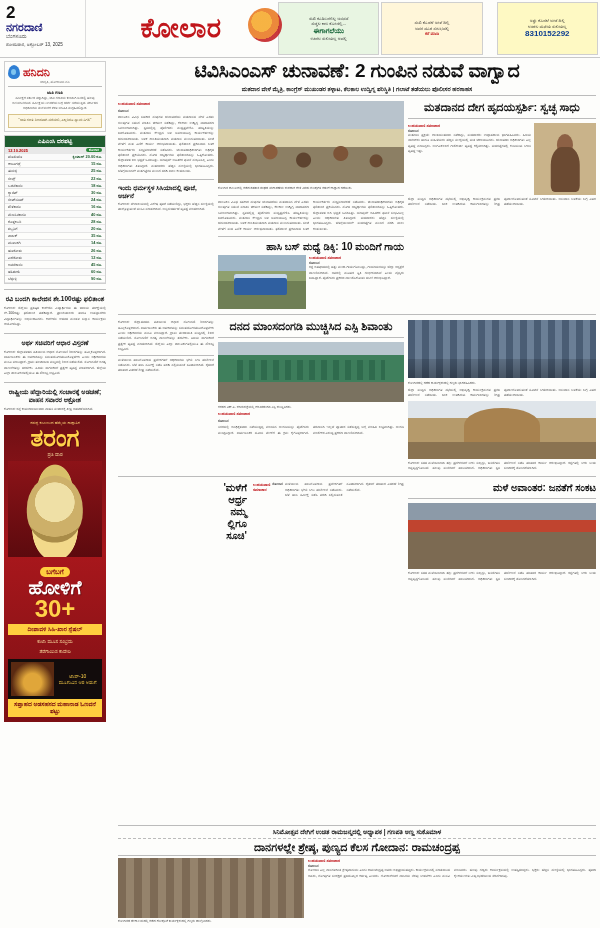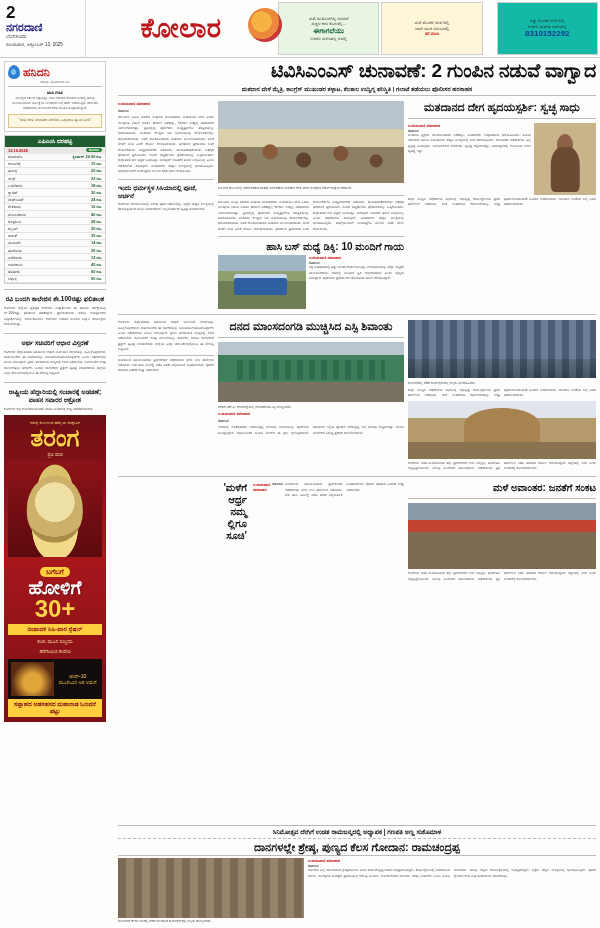--- a/index.html
+++ b/index.html
@@ -66,21 +66,21 @@
     font-size: 4.4px;
     line-height: 1.25;
     padding: 2px;
     color: #222;
     text-align: center;
     display: flex; flex-direction: column; justify-content: center;
     overflow: hidden;
   }
   .mh-ad.green { background: #e8f5e2; }
   .mh-ad.yellow { background: #fff6d9; }
-  .mh-ad.blue { background: #14b8a6; margin-left: 12px; }
+  .mh-ad.blue { background: #fef9c3; margin-left: 12px; }
   .mh-ad .big { font-size: 7px; font-weight: bold; color: #0a5c2e; }
   .mh-ad .red { color: #c0161b; font-weight: bold; }
   .mh-ad .phone { font-size: 8px; font-weight: bold; color: #0b3d91; }
 
   
   .body {
     display: flex;
     padding: 3px 4px 4px 4px;
     gap: 12px;
     height: 870px;
@@ -98,21 +98,21 @@
     word-break: break-word;
   }
   .tx.c2 { column-count: 2; column-gap: 4px; }
 
   .rule { border-top: 1px solid #bbb; margin: 2px 0; }
   .rule-d { border-top: 1px dashed #bbb; margin: 2px 0; }
 
   
   .hl-main {
     font-size: 19px; font-weight: bold; color: #111;
-    text-align: right; line-height: 1.1; letter-spacing: -0.2px;
+    text-align: center; line-height: 1.1; letter-spacing: -0.2px;
   }
   .hl-sub {
     font-size: 6px; font-weight: bold; color: #222;
     text-align: center; line-height: 1.4; margin-top: 3px;
   }
   .hl-2 {
     font-size: 11px; font-weight: bold; color: #111;
     text-align: center; line-height: 1.15;
   }
   .hl-3 {

